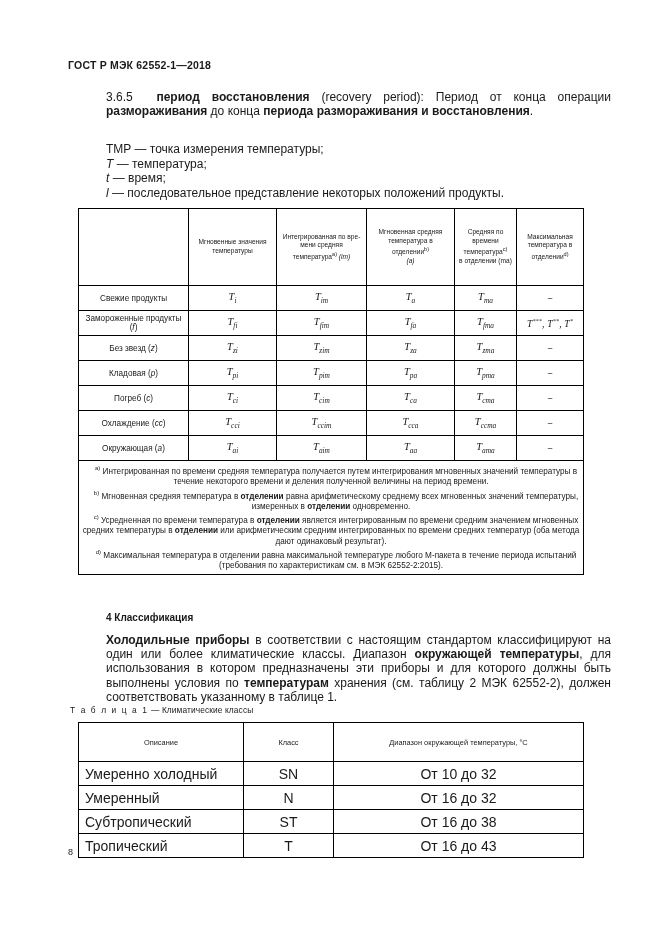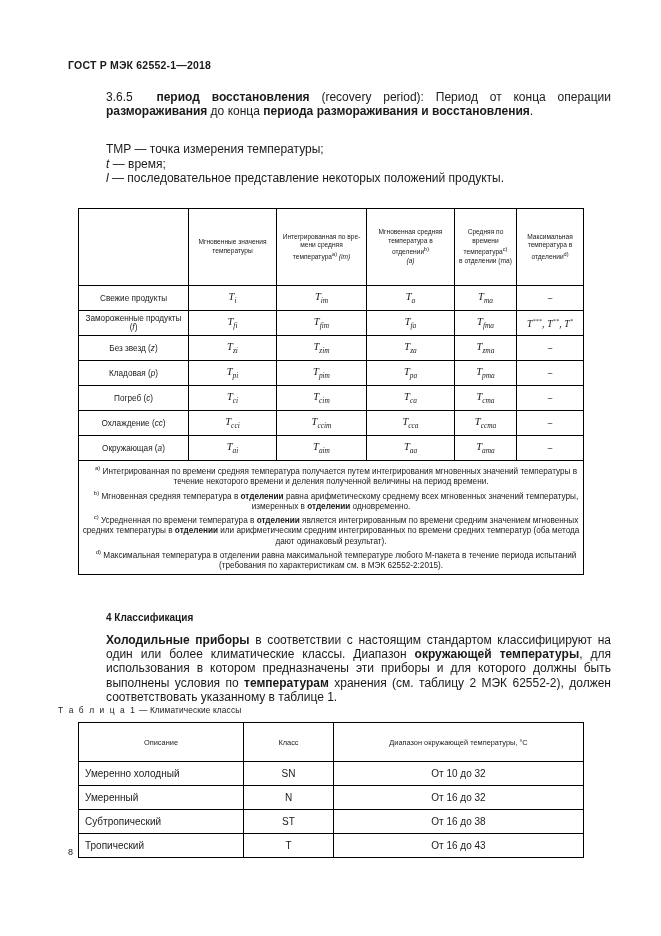--- a/index.html
+++ b/index.html
@@ -114,39 +114,39 @@
     left: 106px;
     top: 612px;
     font-size: 10px;
     font-weight: bold;
   }
   #para-4 {
     top: 633px;
   }
   #tbl1-caption {
     position: absolute;
-    left: 58px;
+    left: 70px;
     top: 705px;
     font-size: 8.4px;
     letter-spacing: 0.1px;
   }
   #climate-table {
     left: 78px;
     top: 722px;
     width: 505px;
   }
   #climate-table th {
     font-weight: normal;
     font-size: 7.4px;
     height: 34px;
     text-align: center;
     margin-left: 33px;
   }
   #climate-table td {
-    font-size: 10px;
+    font-size: 14px;
     height: 19px;
   }
   #climate-table td.desc { text-align: left; padding-left: 6px; }
   #climate-table td.cls { text-align: center; }
   #climate-table td.rng { text-align: center; }
 
   #page-number {
     position: absolute;
     left: 68px;
     top: 847px;
@@ -164,20 +164,21 @@
   <div class="body-block indent" id="para-365">
     <span>3.6.5</span>&nbsp;
     <b>период восстановления</b>
     <span>(recovery period):</span>
     <span>Период от конца операции </span><b>размораживания</b><span> до конца </span><b>периода размораживания и восстановления</b><span>.</span>
   </div>
 
 
   <div class="body-block" id="defs">
     <div><span>TMP</span><span> — точка измерения температуры;</span></div>
+    <div><i>T</i><span> — температура;</span></div>
     <div><i>t</i><span> — время;</span></div>
     <div><i>l</i><span> — последовательное представление некоторых положений продукты.</span></div>
   </div>
 
   <table class="tbl" id="symbols-table">
     <colgroup>
       <col style="width:110px">
       <col style="width:88px">
       <col style="width:90px">
       <col style="width:88px">

